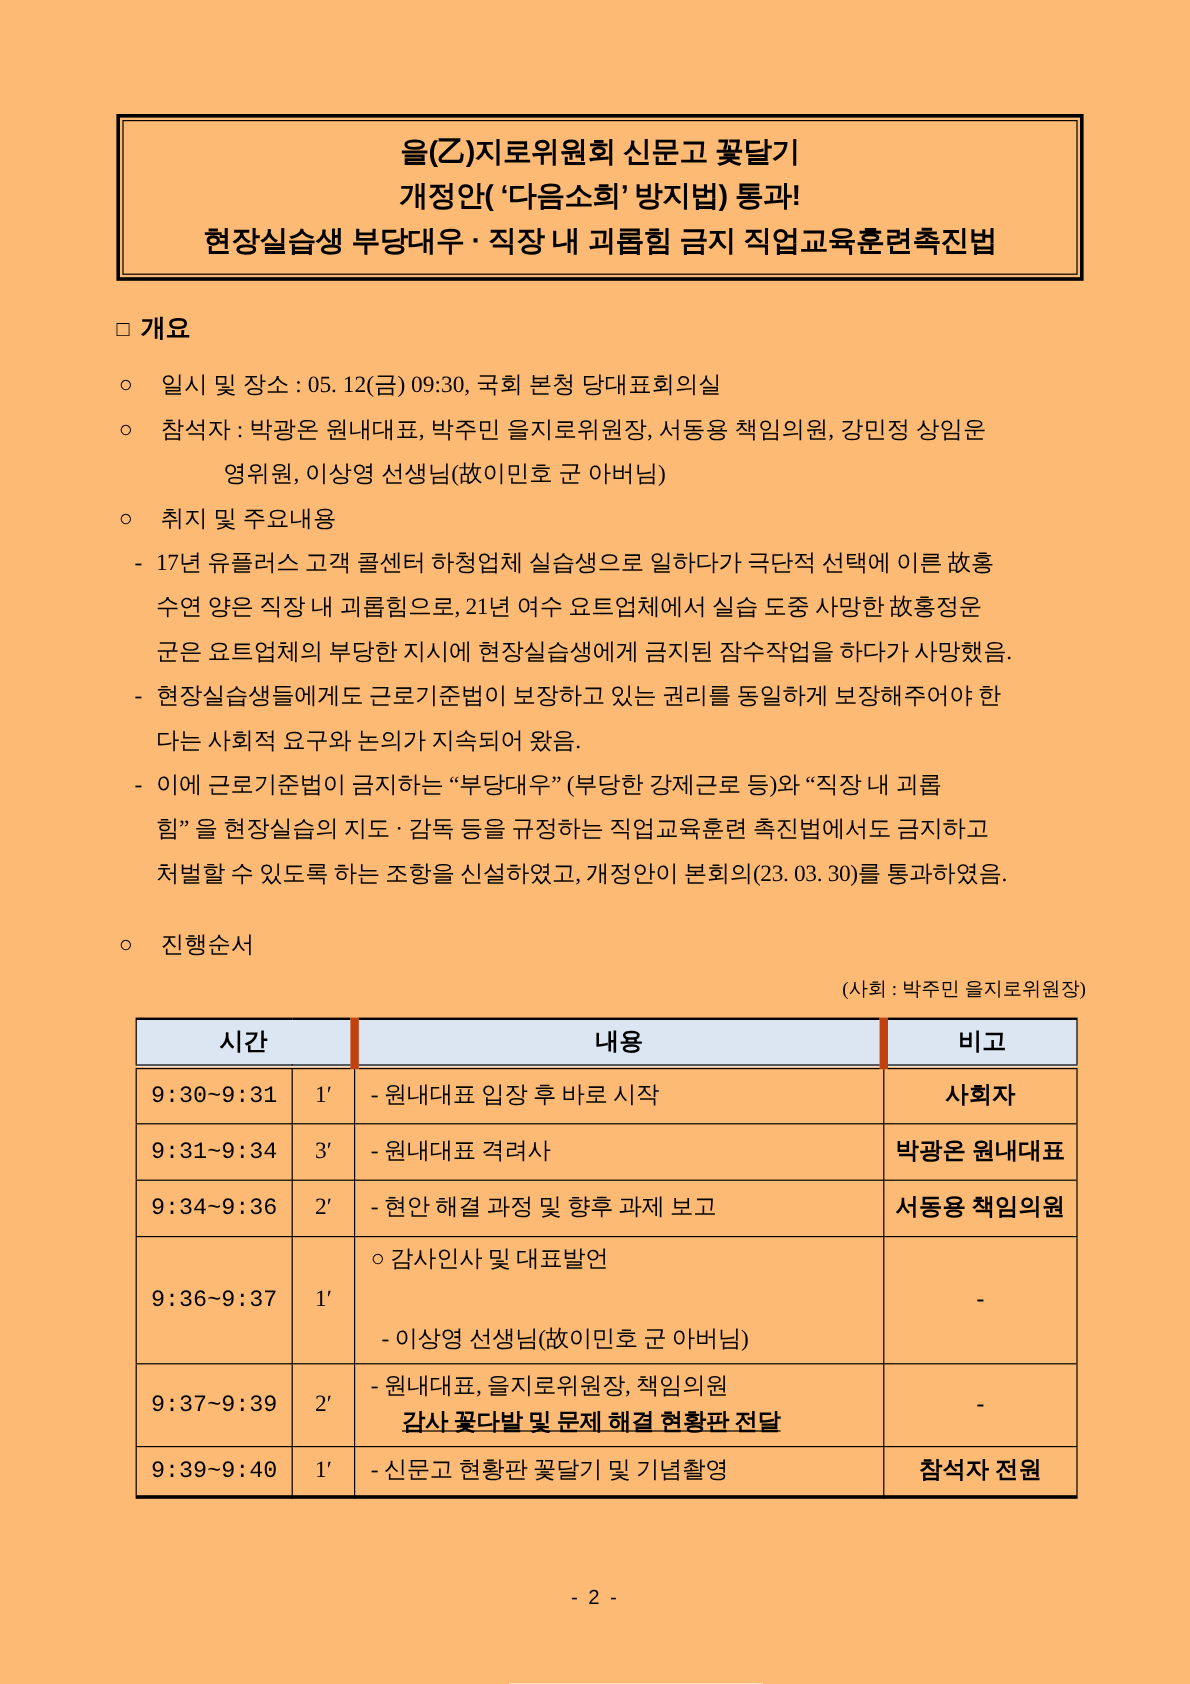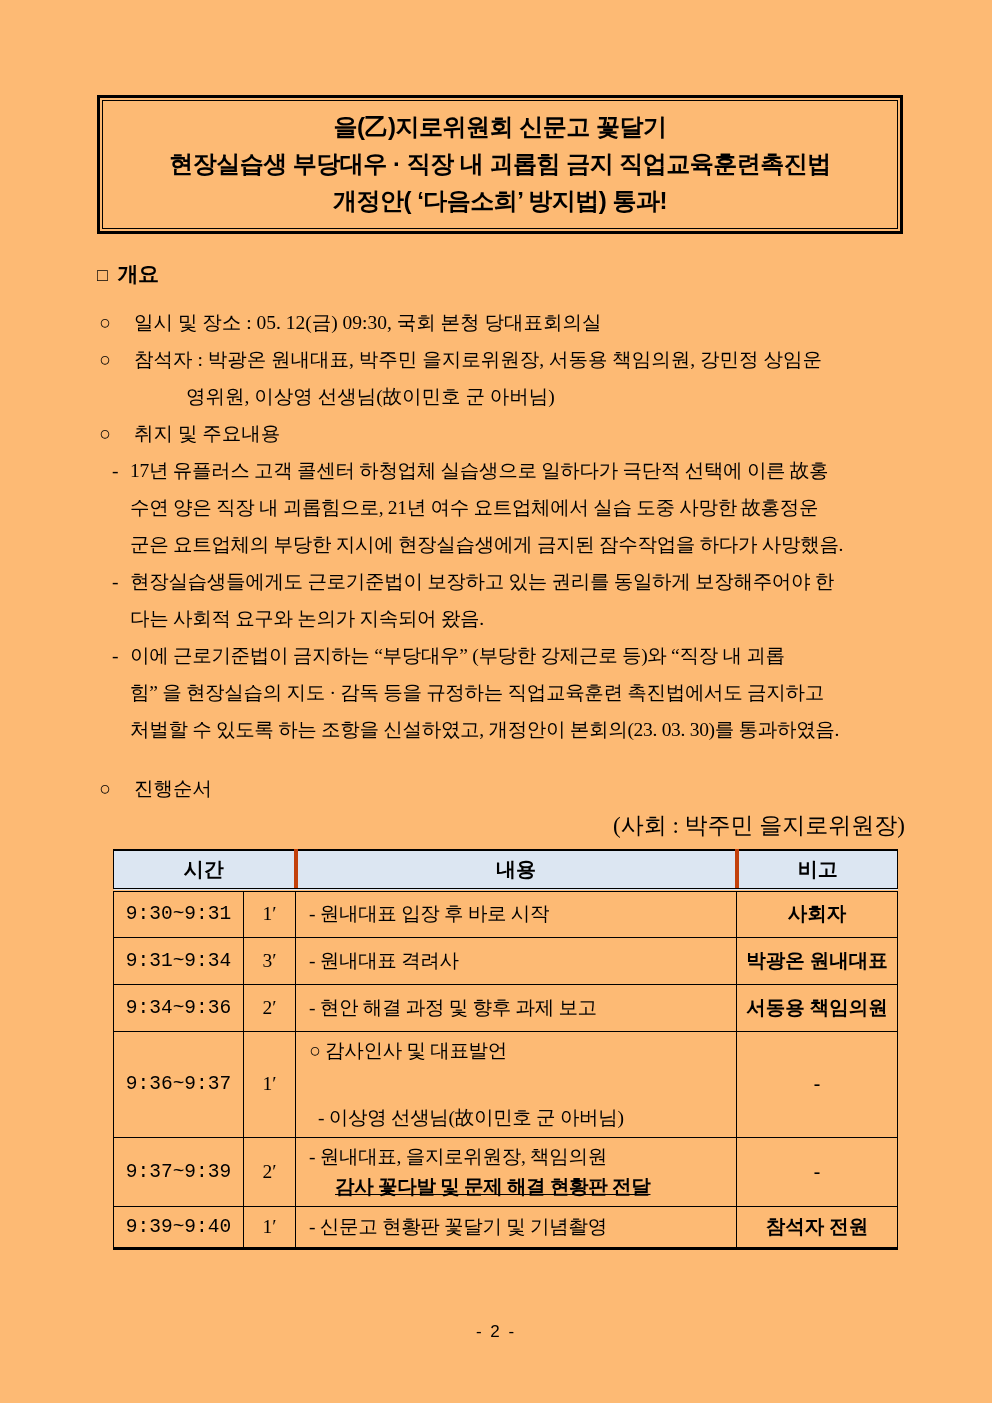--- a/index.html
+++ b/index.html
@@ -59,21 +59,21 @@
   .o-item .line { white-space: nowrap; }
   .o-item .line.indent-b { padding-left: 52px; }
 
   .dash-item { position: relative; padding-left: 33px; }
   .dash-item .marker { position: absolute; left: 15px; top: 0; }
   .dash-item .line { white-space: nowrap; letter-spacing: -0.3px; }
 
   .proceedings-heading { margin-top: 22px; }
   .host-note {
     text-align: right;
-    font-size: 23px;
+    font-size: 16px;
     line-height: 34px;
     margin-top: 2px;
     padding-right: 2px;
   }
 
   
   table.schedule {
     border-collapse: collapse;
     table-layout: fixed;
     width: 784px;
@@ -89,21 +89,21 @@
   table.schedule col.c-dur  { width: 52px;  }
   table.schedule col.c-body { width: 441px; }
   table.schedule col.c-note { width: 161px; }
   table.schedule th {
     background: #dce6f2;
     font-family: "Liberation Sans", sans-serif;
     font-weight: bold;
     font-size: 20px;
     height: 34px;
     text-align: center;
-    border-left: 4px solid #c2410c;
+    border-left: 7px solid #c2410c;
     border-bottom: 4px double #000;
   }
   table.schedule th:first-child { border-left: none; }
   table.schedule td {
     border: 1px solid #000;
     vertical-align: middle;
     line-height: 30px;
   }
   table.schedule td.t-time { text-align: center; border-left: none; font-family: Liberation Mono, monospace; }
   table.schedule td.t-dur  { text-align: center; }
@@ -133,22 +133,22 @@
   }
 </style>
 </head>
 <body>
 
 <div class="page">
 
   <div class="title-box">
     <div class="title-inner">
       <div class="title-line">을(乙)지로위원회 신문고 꽃달기</div>
+      <div class="title-line">개정안( ‘다음소희’ 방지법) 통과!</div>
       <div class="title-line">현장실습생 부당대우 · 직장 내 괴롭힘 금지 직업교육훈련촉진법</div>
-      <div class="title-line">개정안( ‘다음소희’ 방지법) 통과!</div>
     </div>
   </div>
 
   <div class="content">
 
     <div class="section-heading">
       <span class="sq">□</span><span>개요</span>
     </div>
 
     <div class="o-item">

